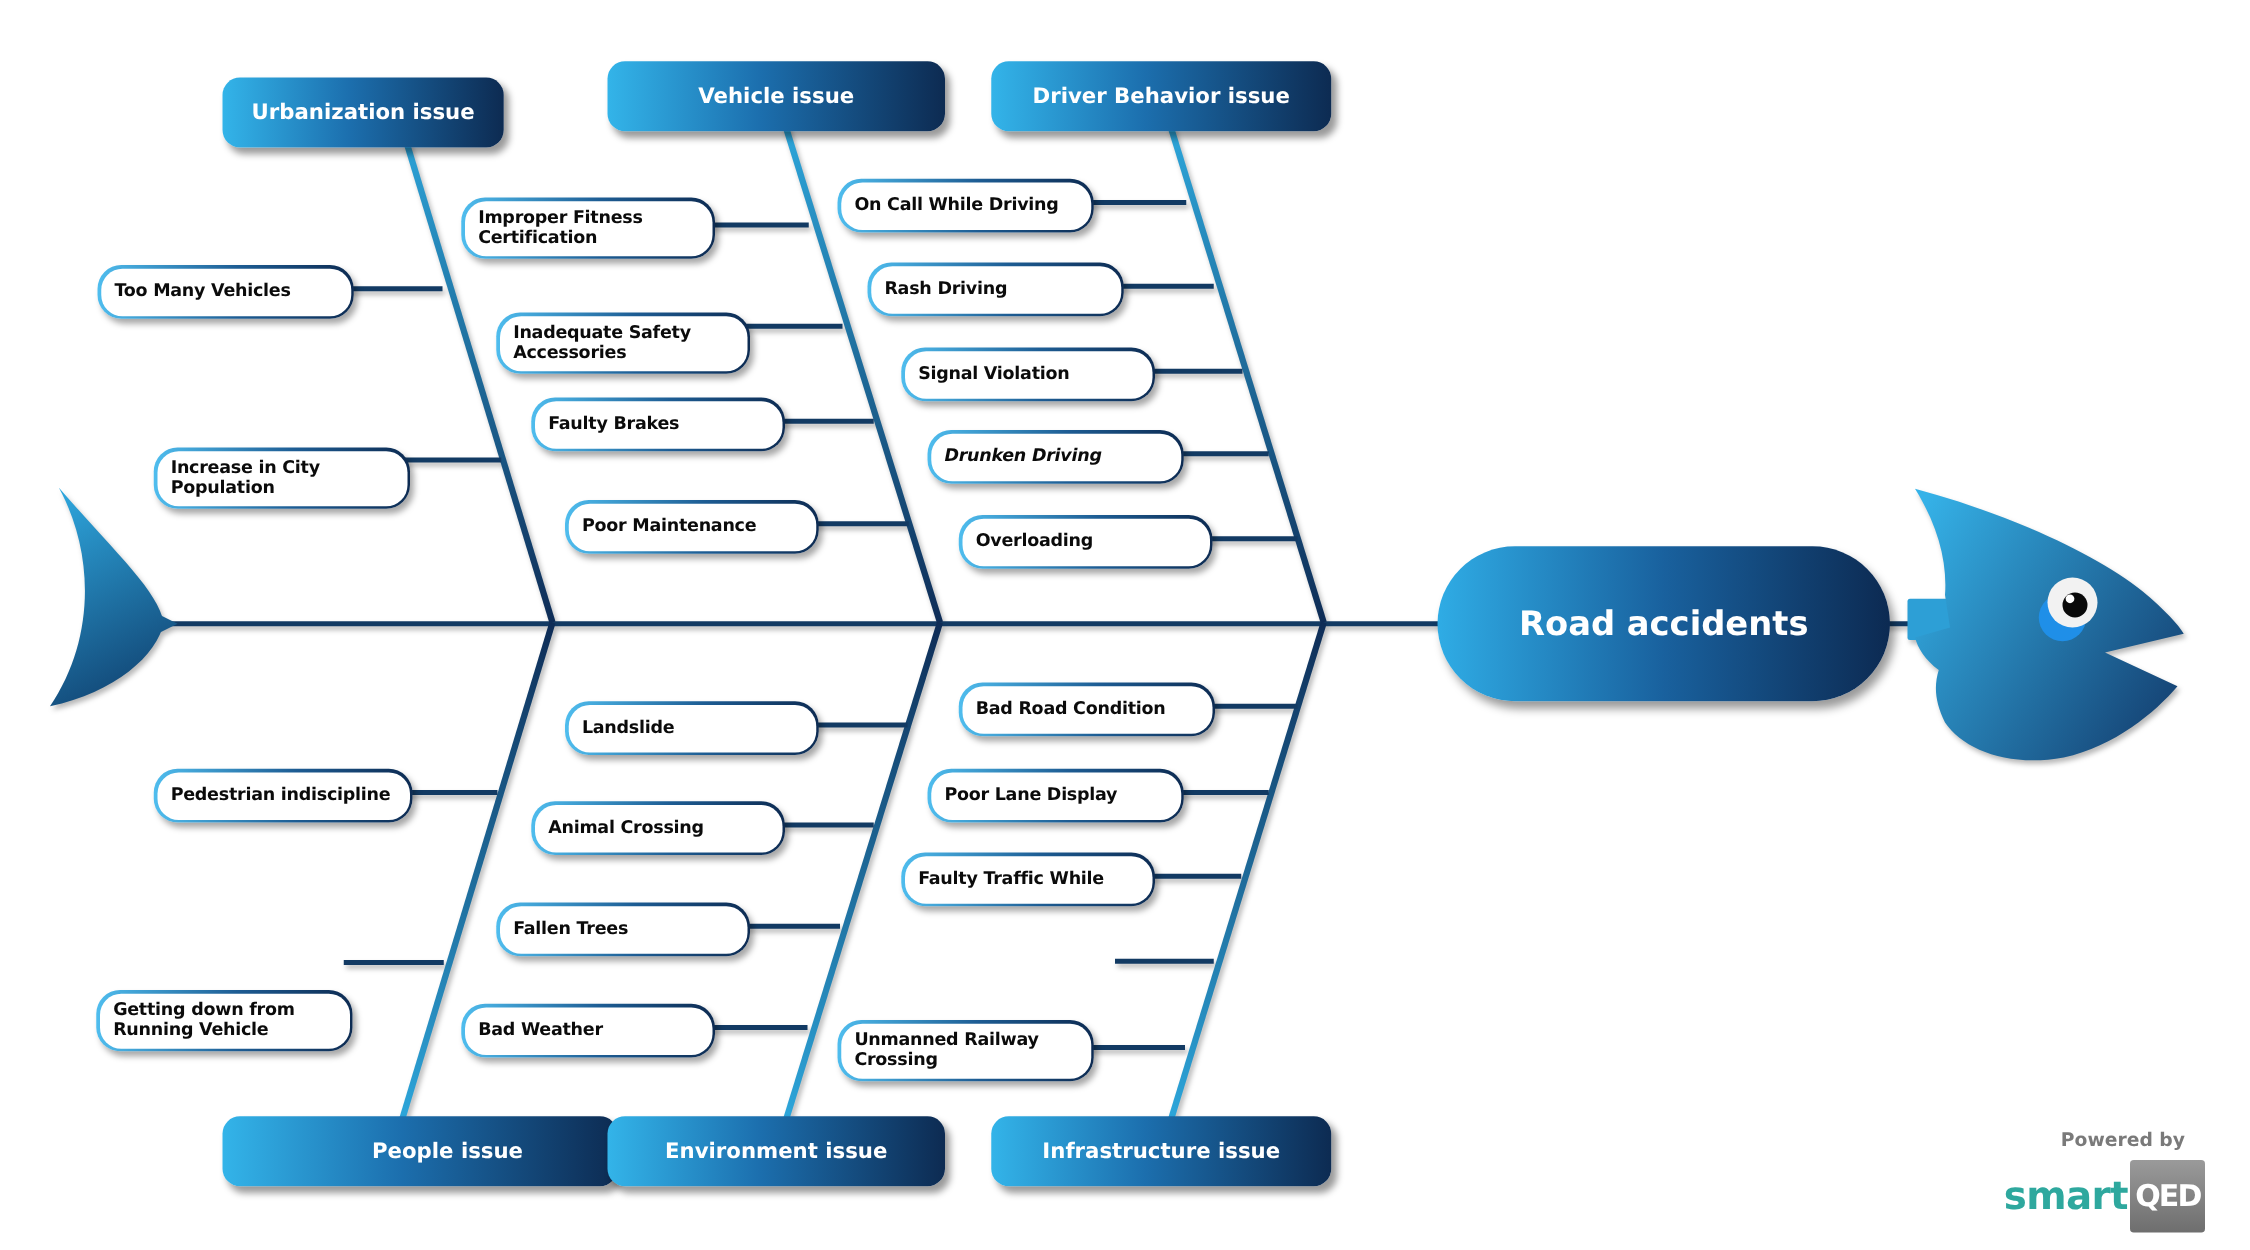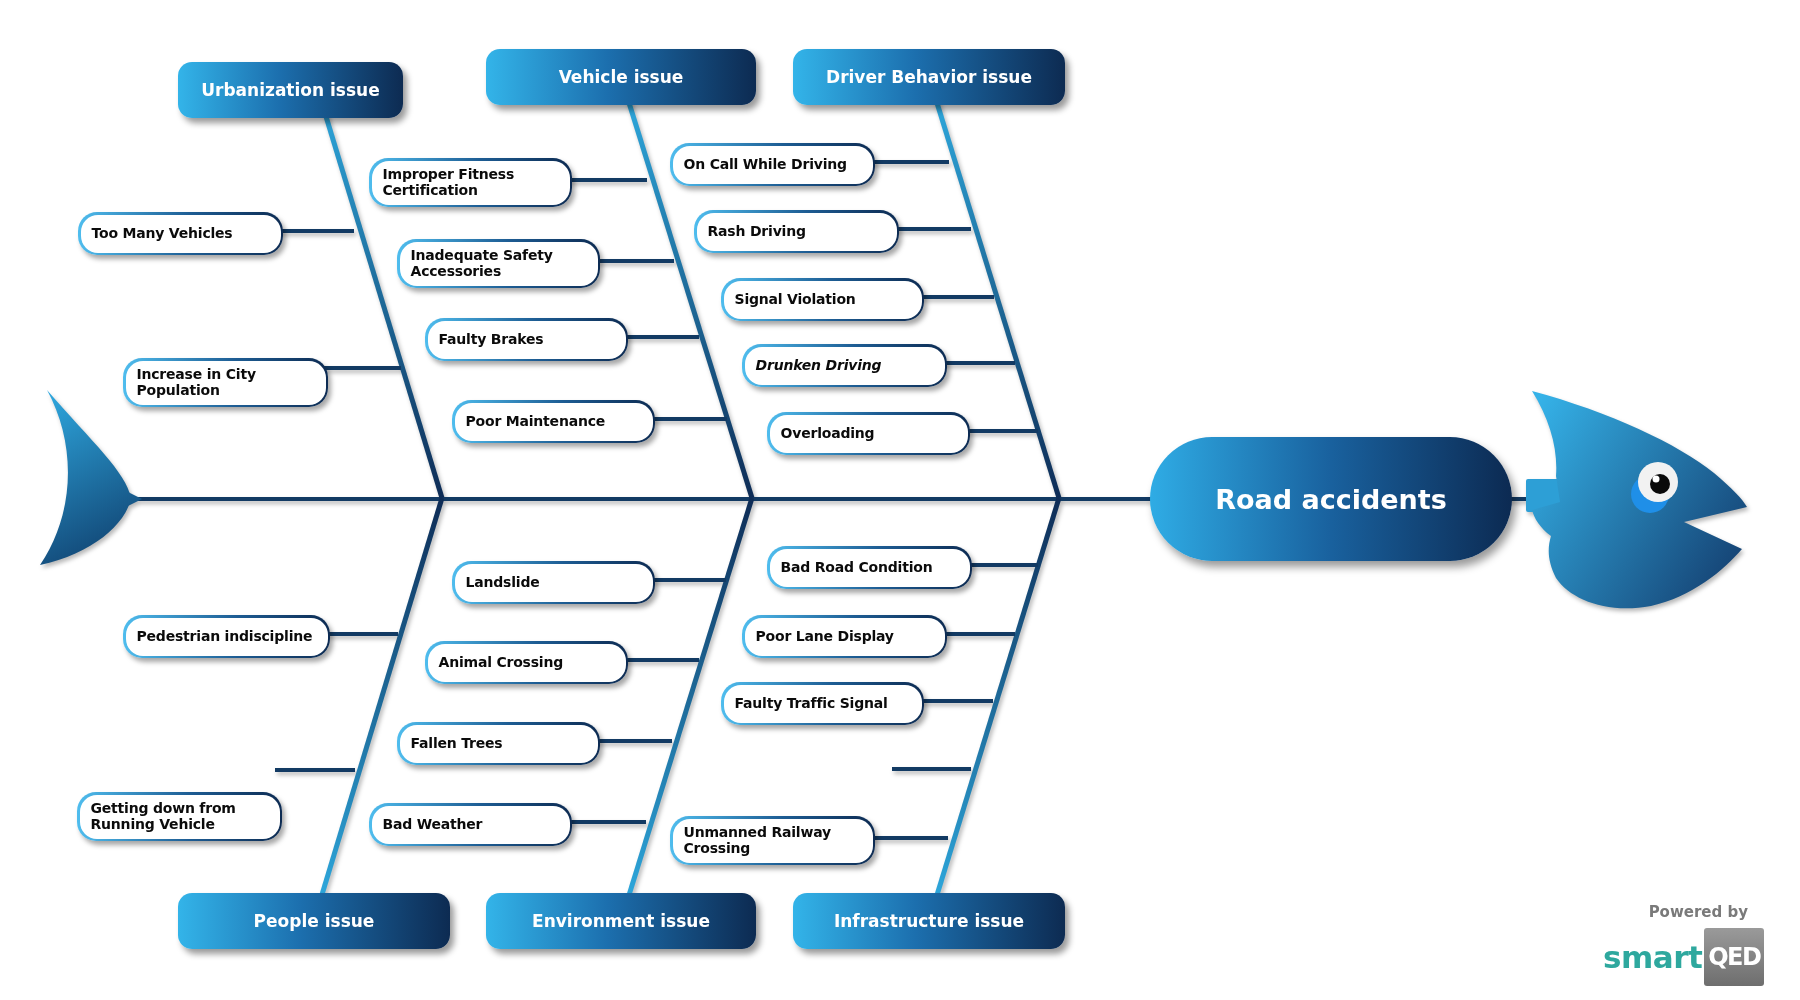--- a/index.html
+++ b/index.html
@@ -145,35 +145,35 @@
       <circle cx="1650" cy="494" r="19" fill="#1f8fe8"></circle>
       <circle cx="1658" cy="482" r="20" fill="#f2f2f2"></circle>
       <circle cx="1660" cy="484" r="10" fill="#0a0a0a"></circle>
       <circle cx="1656" cy="479" r="3.5" fill="#ffffff"></circle>
     </g>
   </svg>
 
   <div class="category-pill" style="left:178px;top:49px;width:225px;height:56px;margin-top:13px;">Urbanization issue</div>
   <div class="category-pill" style="left:486px;top:49px;width:270px;height:56px;">Vehicle issue</div>
   <div class="category-pill" style="left:793px;top:49px;width:272px;height:56px;">Driver Behavior issue</div>
-  <div class="category-pill" style="left:178px;top:893px;width:272px;height:56px;">People issue</div>
+  <div class="category-pill" style="left:178px;top:893px;width:272px;height:56px;padding-left:44px;">People issue</div>
   <div class="category-pill" style="left:486px;top:893px;width:270px;height:56px;">Environment issue</div>
   <div class="category-pill" style="left:793px;top:893px;width:272px;height:56px;">Infrastructure issue</div>
 
   <div class="cause-box one-line" style="left:78px;top:212px;width:200px;height:38px;">
     <div class="cause-inner">Too Many Vehicles</div>
   </div>
   <div class="cause-box" style="left:123px;top:358px;width:200px;height:44px;">
     <div class="cause-inner">Increase in City Population</div>
   </div>
 
   <div class="cause-box" style="left:369px;top:158px;width:198px;height:44px;">
     <div class="cause-inner">Improper Fitness Certification</div>
   </div>
-  <div class="cause-box" style="left:397px;top:239px;width:198px;height:44px;">
+  <div class="cause-box" style="left:397px;top:250px;width:198px;height:44px;">
     <div class="cause-inner">Inadequate Safety Accessories</div>
   </div>
   <div class="cause-box one-line" style="left:425px;top:318px;width:198px;height:38px;">
     <div class="cause-inner">Faulty Brakes</div>
   </div>
   <div class="cause-box one-line" style="left:452px;top:400px;width:198px;height:38px;">
     <div class="cause-inner">Poor Maintenance</div>
   </div>
 
   <div class="cause-box one-line" style="left:670px;top:143px;width:200px;height:38px;">
@@ -212,21 +212,21 @@
     <div class="cause-inner">Bad Weather</div>
   </div>
 
   <div class="cause-box one-line" style="left:767px;top:546px;width:200px;height:38px;">
     <div class="cause-inner">Bad Road Condition</div>
   </div>
   <div class="cause-box one-line" style="left:742px;top:615px;width:200px;height:38px;">
     <div class="cause-inner">Poor Lane Display</div>
   </div>
   <div class="cause-box one-line" style="left:721px;top:682px;width:198px;height:38px;">
-    <div class="cause-inner">Faulty Traffic Signal</div>
+    <div class="cause-inner">Faulty Traffic While</div>
   </div>
   <div class="cause-box" style="left:670px;top:816px;width:200px;height:44px;">
     <div class="cause-inner">Unmanned Railway Crossing</div>
   </div>
 
   <div class="effect-pill" style="left:1150px;top:437px;width:362px;height:124px;">Road accidents</div>
 
   <div class="powered-by">Powered by</div>
   <div class="brand-row">
     <span class="brand-smart">smart</span>

